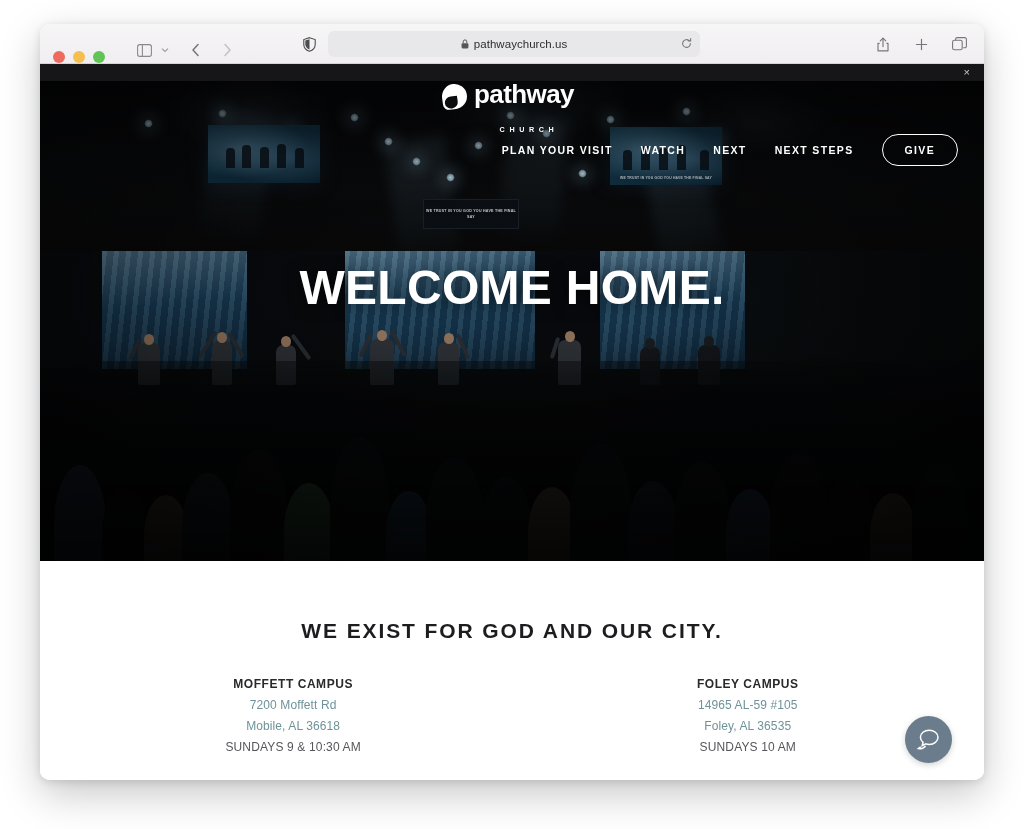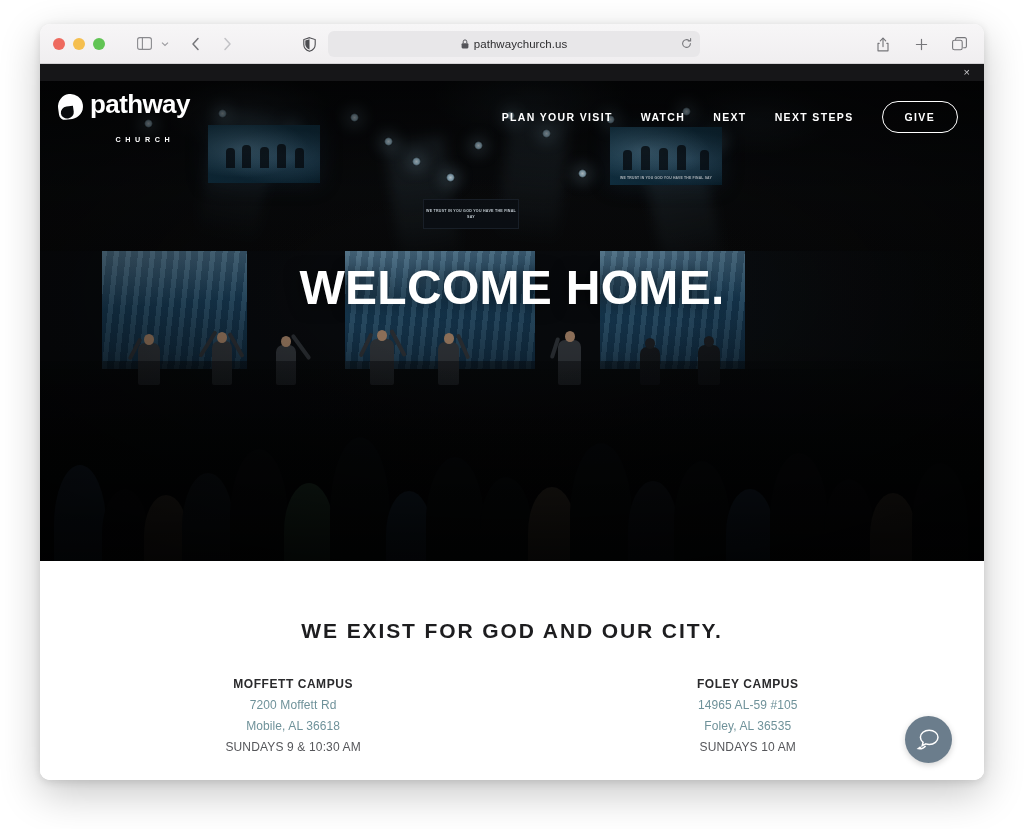--- a/index.html
+++ b/index.html
@@ -25,21 +25,21 @@
     overflow: hidden;
   }
 
   
   .toolbar {
     position: relative;
     height: 40px;
     background: linear-gradient(#f7f6f7, #f0eef0);
     border-bottom: 1px solid #d4d2d4;
     display: flex;
-    align-items: center;
+    align-items: flex-end;
   }
   .traffic {
     display: flex;
     gap: 8px;
     margin-left: 13px;
   }
   .dot { width: 12px; height: 12px; border-radius: 50%; }
   .dot.red { background: #f05murky; }
   .dot.red { background: #ee6a5f; }
   .dot.yellow { background: #f5bf4f; }
@@ -281,20 +281,21 @@
   
   .site-header {
     position: absolute;
     left: 0; top: 0;
     width: 100%;
     height: 72px;
     display: flex;
     align-items: center;
     padding: 0 26px 0 18px;
     z-index: 6;
+    flex-direction: column;
   }
   .logo { display: flex; align-items: flex-start; gap: 7px; }
   .logo-mark {
     width: 25px; height: 25px;
     margin-top: 3px;
     border-radius: 50% 50% 50% 6px;
     background: #ffffff;
     position: relative;
     transform: rotate(-8deg);
   }

